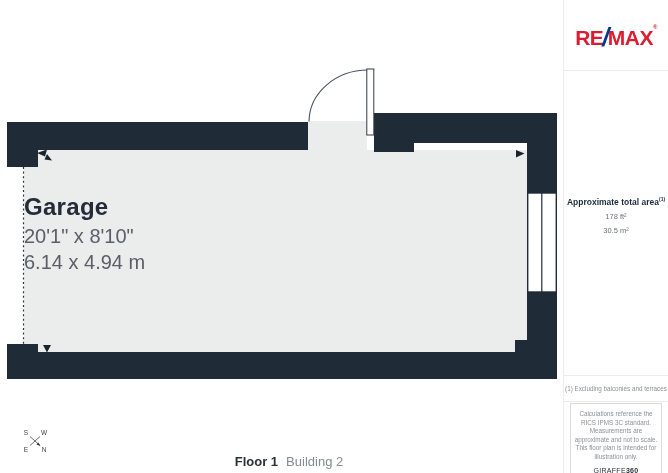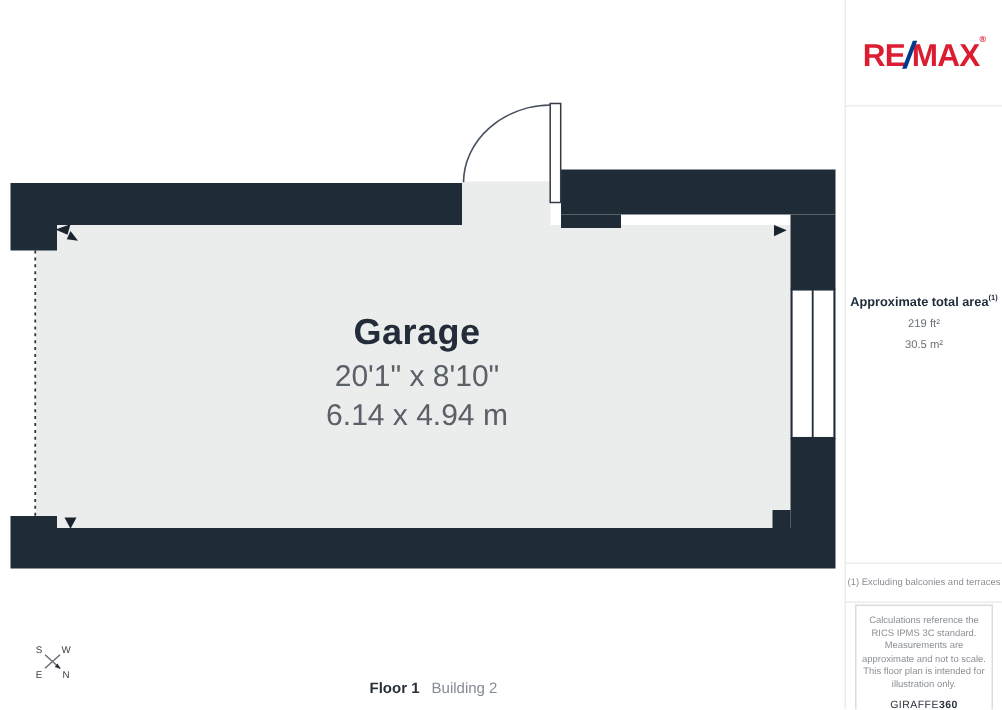--- a/index.html
+++ b/index.html
@@ -4,26 +4,26 @@
 <style>
   html,body{margin:0;padding:0}
   body{
     width:668px;height:473px;position:relative;overflow:hidden;
     background:#ffffff;font-family:"Liberation Sans",sans-serif;
     -webkit-font-smoothing:antialiased;
   }
   .plan-svg{position:absolute;left:0;top:0}
 
   
-  .room-label{position:absolute;left:24px;top:208px;width:508px;text-align:center;pointer-events:none}
+  .room-label{position:absolute;left:24px;top:193px;width:508px;text-align:left;pointer-events:none}
   .room-name{font-size:24px;font-weight:bold;color:#232c38;letter-spacing:.3px}
   .room-dims{font-size:20px;color:#5a6068;line-height:22px;margin-top:4px}
 
   
-  .footer{position:absolute;left:0;top:454px;width:578px;text-align:center;font-size:10px}
+  .footer{position:absolute;left:0;top:454px;width:578px;text-align:center;font-size:13px}
   .footer .floor{font-weight:bold;color:#2a313a;margin-right:8px}
   .footer .building{color:#858b92}
 
   
   .compass{position:absolute;left:19px;top:426px}
   .compass text{font-size:6.5px;fill:#3a3f45;font-family:"Liberation Sans",sans-serif}
 
   
   .sidebar{position:absolute;left:563px;top:0;width:104px;height:473px;border-left:1px solid #ececec;background:#fff}
   .logo{position:absolute;top:22px;left:0;right:0;text-align:center;font-weight:bold;font-size:21px;letter-spacing:-.5px;color:#dc1d31;white-space:nowrap}
@@ -100,21 +100,21 @@
 </div>
 
 <div class="sidebar">
   <div class="logo">
     <span>RE</span><span class="slash">/</span><span>MAX</span><span class="reg">®</span>
   </div>
   <div class="divider"></div>
 
   <div class="area">
     <div class="area-title"><span>Approximate total area</span><sup>(1)</sup></div>
-    <div class="area-val">219 ft²</div>
+    <div class="area-val">178 ft²</div>
     <div class="area-val">30.5 m²</div>
   </div>
 
   <div class="footnote">(1) Excluding balconies and terraces</div>
 
   <div class="disc">
     <p>Calculations reference the RICS IPMS 3C standard. Measurements are approximate and not to scale. This floor plan is intended for illustration only.</p>
     <div class="credit"><span>GIRAFFE</span><b>360</b></div>
   </div>
 </div>

